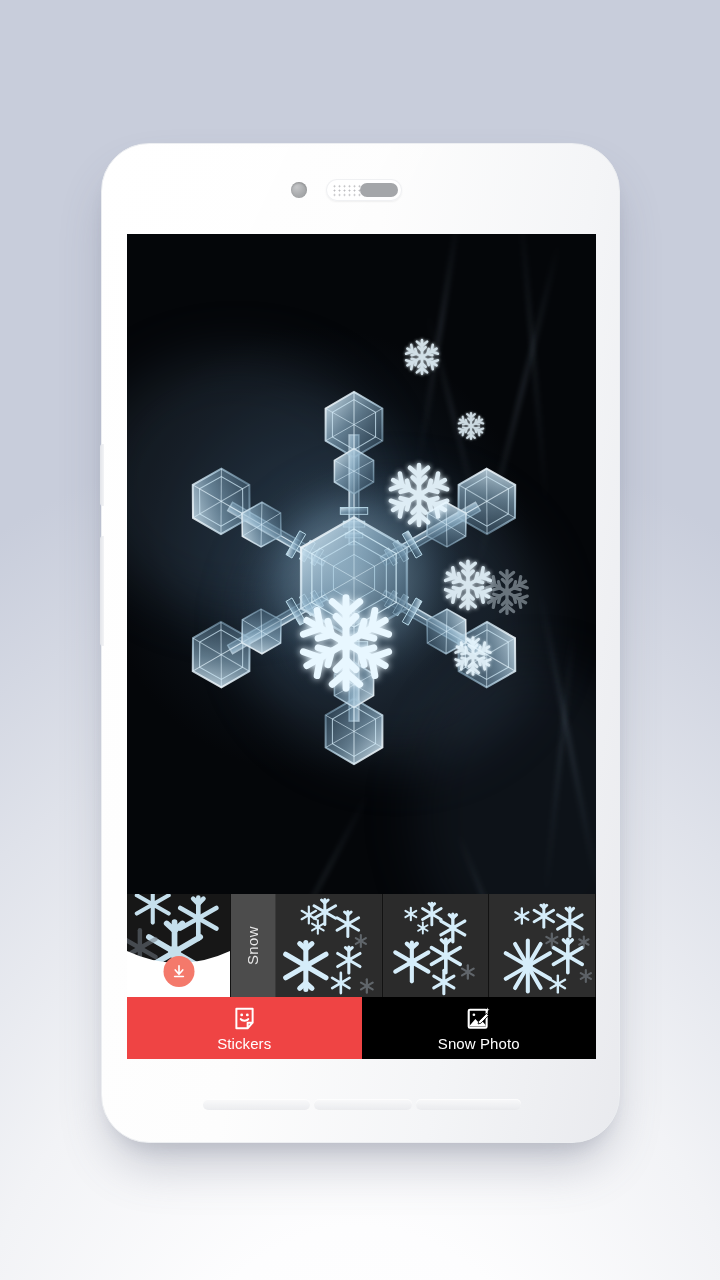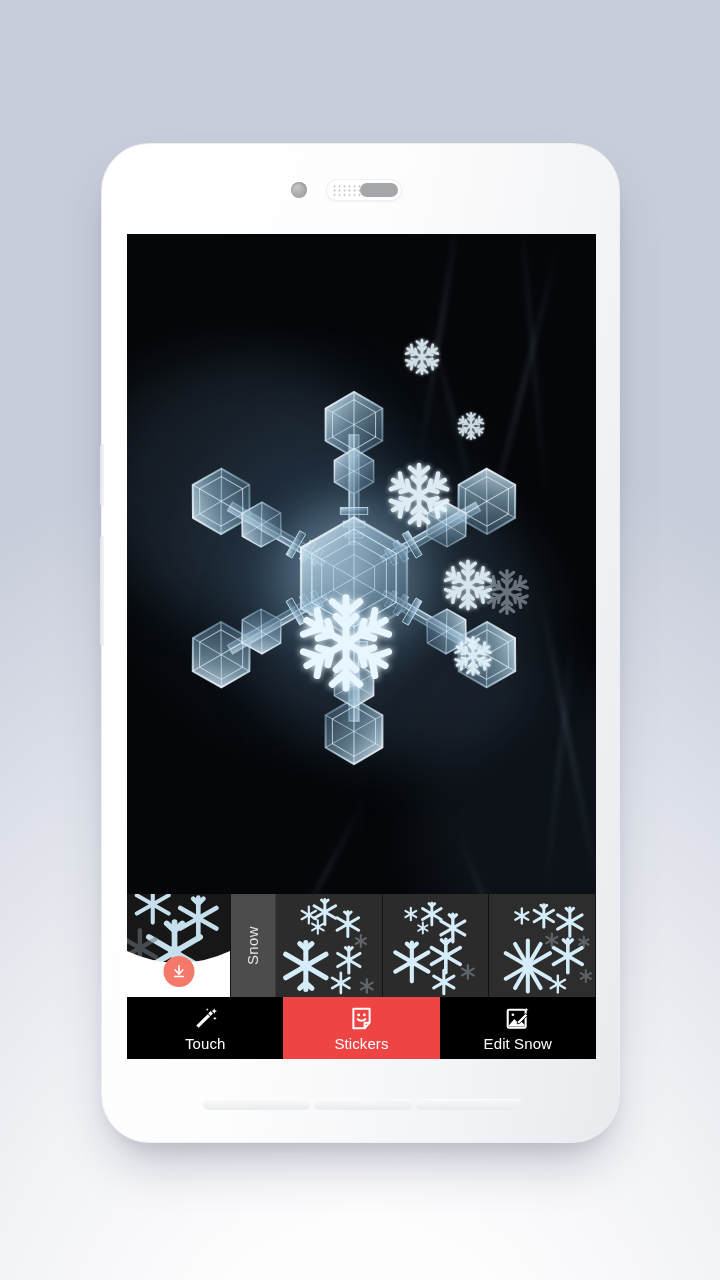--- a/index.html
+++ b/index.html
@@ -821,32 +821,20 @@
                     </g>
                   </g>
               </g>
             </svg>
           </div>
         </div>
       </div>
 
       <div class="bottom-nav">
 
-        <div class="nav-item">
-          <span class="nav-icon">
-            <svg viewBox="0 0 24 24" xmlns="http://www.w3.org/2000/svg">
-              <path d="M3.2 20.8 L14.2 9.8 L16.4 12 L5.4 23 Z" fill="#ffffff" transform="translate(0,-2)"></path>
-              <path d="M14.6 7.2 L16.9 4.9 L19.2 7.2 L16.9 9.5 Z" fill="#ffffff"></path>
-              <path d="M20.4 2.2 L21.2 4.1 L23.1 4.9 L21.2 5.7 L20.4 7.6 L19.6 5.7 L17.7 4.9 L19.6 4.1 Z" fill="#ffffff"></path>
-              <path d="M21.0 10.2 L21.5 11.4 L22.7 11.9 L21.5 12.4 L21.0 13.6 L20.5 12.4 L19.3 11.9 L20.5 11.4 Z" fill="#ffffff"></path>
-              <path d="M13.6 2.0 L14.0 3.0 L15.0 3.4 L14.0 3.8 L13.6 4.8 L13.2 3.8 L12.2 3.4 L13.2 3.0 Z" fill="#ffffff"></path>
-            </svg>
-          </span>
-          <span class="nav-label">Touch</span>
-        </div>
 
 
         <div class="nav-item active">
           <span class="nav-icon">
             <svg viewBox="0 0 24 24" xmlns="http://www.w3.org/2000/svg">
               <path d="M4.2 2.6 L19.8 2.6 L19.8 16.0 L15.0 21.4 L4.2 21.4 Z M15.0 21.4 L15.0 16.0 L19.8 16.0" fill="none" stroke="#ffffff" stroke-width="1.9" stroke-linejoin="round" stroke-linecap="round"></path>
               <circle cx="9.3" cy="8.6" r="1.35" fill="#ffffff"></circle>
               <circle cx="14.7" cy="8.6" r="1.35" fill="#ffffff"></circle>
               <path d="M8.4 12.6 C9.6 14.6 14.4 14.6 15.6 12.6" fill="none" stroke="#ffffff" stroke-width="1.9" stroke-linecap="round"></path>
             </svg>
@@ -857,21 +845,21 @@
         <div class="nav-item">
           <span class="nav-icon">
             <svg viewBox="0 0 24 24" xmlns="http://www.w3.org/2000/svg">
               <rect x="2.6" y="3.6" width="17.2" height="17.2" rx="1.2" fill="none" stroke="#ffffff" stroke-width="2"></rect>
               <circle cx="7.6" cy="8.4" r="1.3" fill="#ffffff"></circle>
               <path d="M3.6 18.6 L9.0 12.4 L13.2 17.0 L15.6 14.6 L18.8 18.2 L18.8 19.8 L3.6 19.8 Z" fill="#ffffff"></path>
               <path d="M12.2 14.6 L19.6 7.2 L21.6 9.2 L14.2 16.6 L11.6 17.2 Z" fill="#ffffff" stroke="#000000" stroke-width="0.8" stroke-linejoin="round"></path>
               <path d="M20.4 1.4 L21.0 3.0 L22.6 3.6 L21.0 4.2 L20.4 5.8 L19.8 4.2 L18.2 3.6 L19.8 3.0 Z" fill="#ffffff"></path>
             </svg>
           </span>
-          <span class="nav-label">Edit Snow</span>
+          <span class="nav-label">Snow Photo</span>
         </div>
       </div>
 
     </div>
 
     <div class="home-bar">
       <div class="home-seg s1"></div>
       <div class="home-seg s2"></div>
       <div class="home-seg s3"></div>
     </div>

